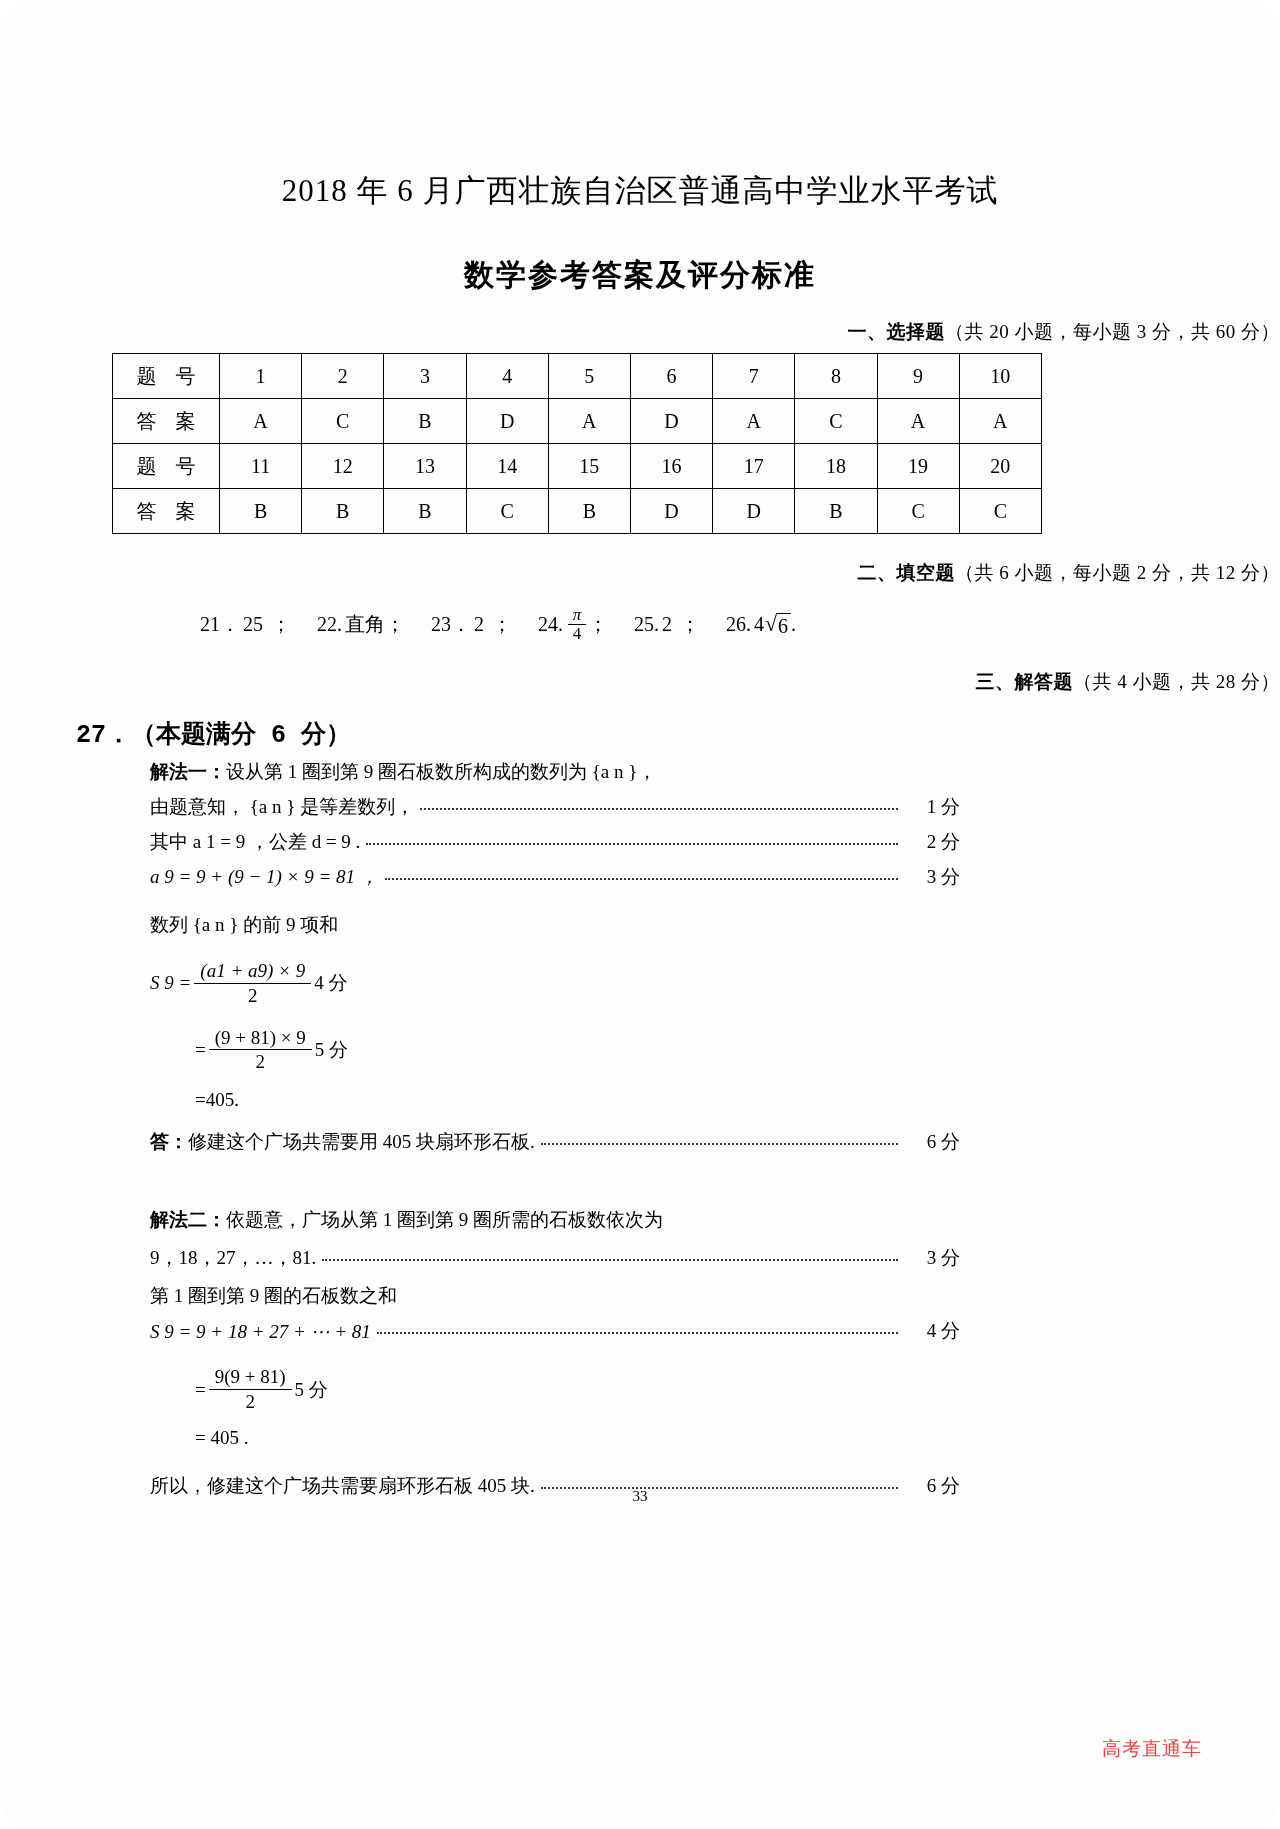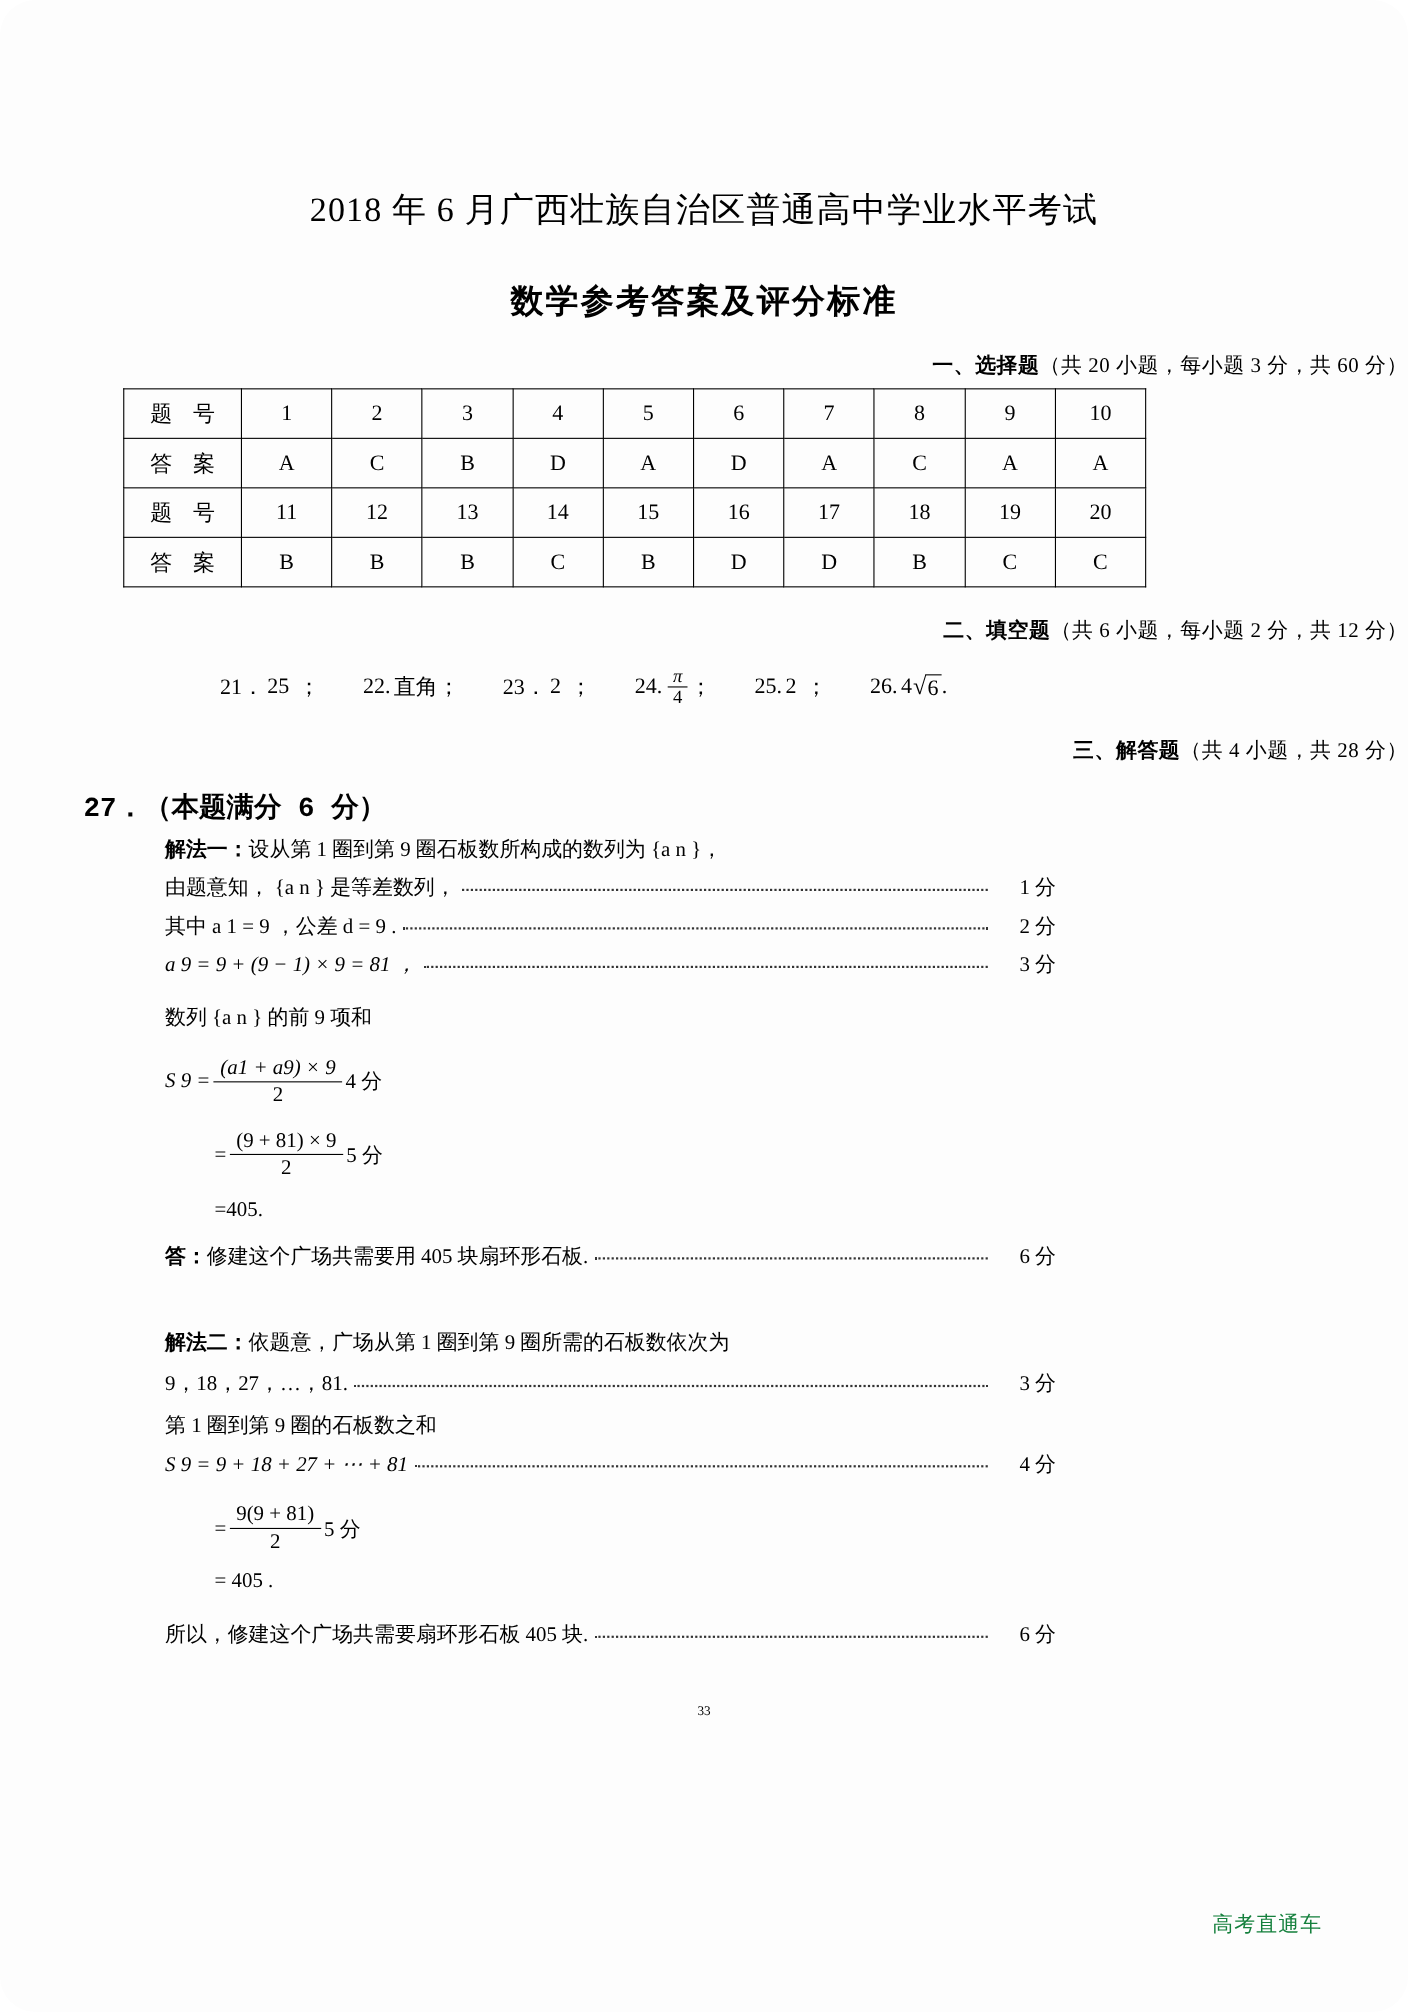--- a/index.html
+++ b/index.html
@@ -84,21 +84,21 @@
     font-size: 20px;
   }
 
   
   .blanks {
     margin: 20px 0 0 200px;
     font-size: 20px;
     display: flex;
     align-items: center;
     flex-wrap: nowrap;
-    gap: 13px;
+    gap: 0;
   }
   .blank-item {
     display: inline-flex;
     align-items: center;
     white-space: nowrap;
     margin-right: 26px;
   }
   .blank-item .num { margin-right: 3px; }
   .blank-item .sep { margin-left: 8px; }
 
@@ -206,30 +206,30 @@
   .plain-line {
     font-size: 19px;
     margin: 12px 0 0 150px;
   }
 
   
   .page-num {
     position: absolute;
     left: 0;
     right: 0;
-    top: 1548px;
+    top: 1488px;
     text-align: center;
-    font-size: 12px;
+    font-size: 15px;
   }
   .watermark {
     position: absolute;
     right: 78px;
     top: 1736px;
     font-size: 19px;
-    color: #15803d;
+    color: #ef4444;
     font-family: "DejaVu Sans", "Liberation Sans", sans-serif;
     letter-spacing: 1px;
     margin-left: 40px;
   }
 </style>
 </head>
 <body>
 
 <div class="page">
 <div class="content">

